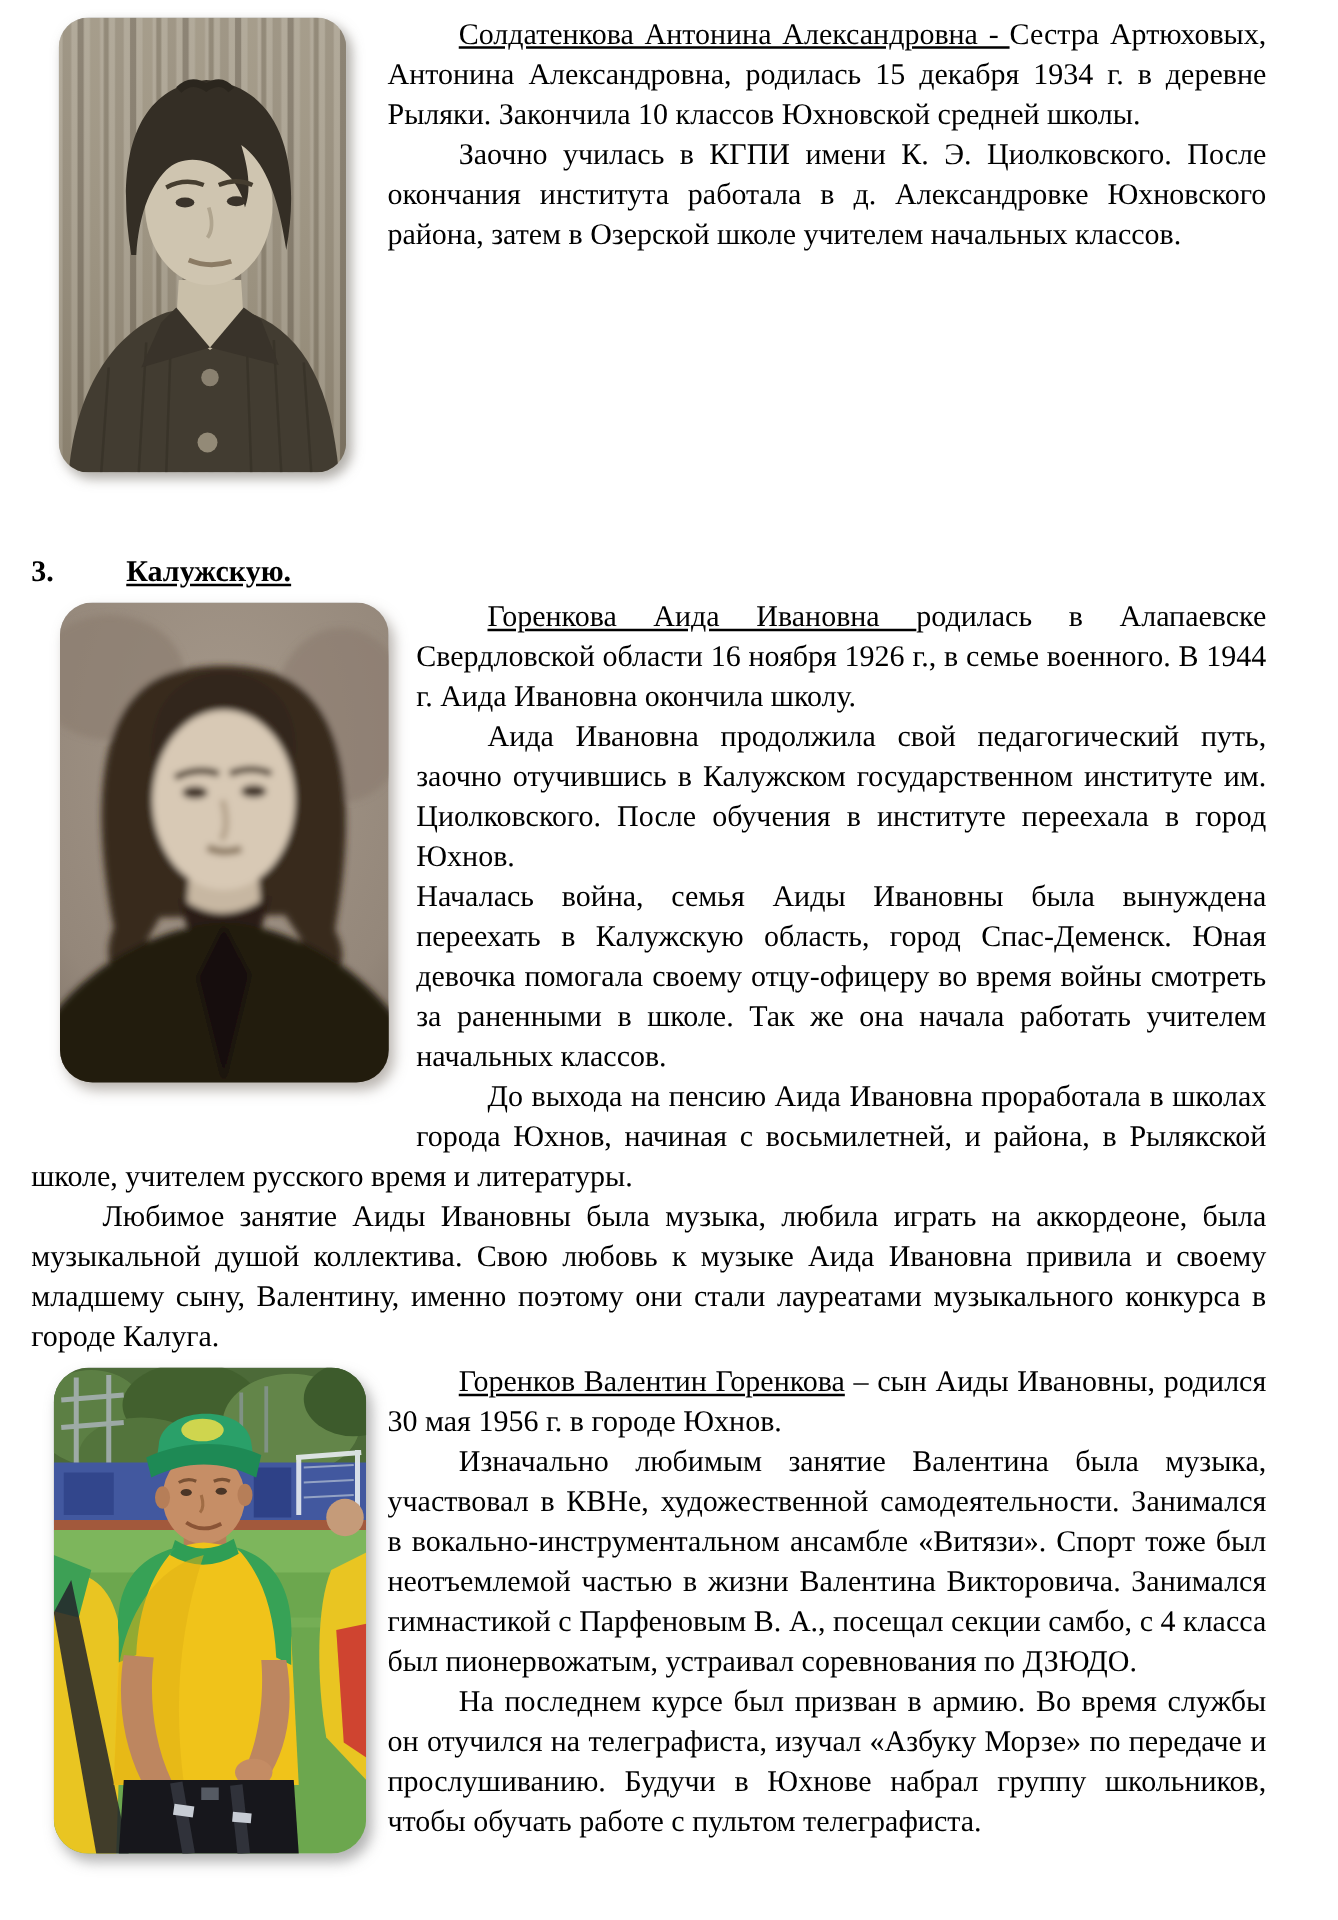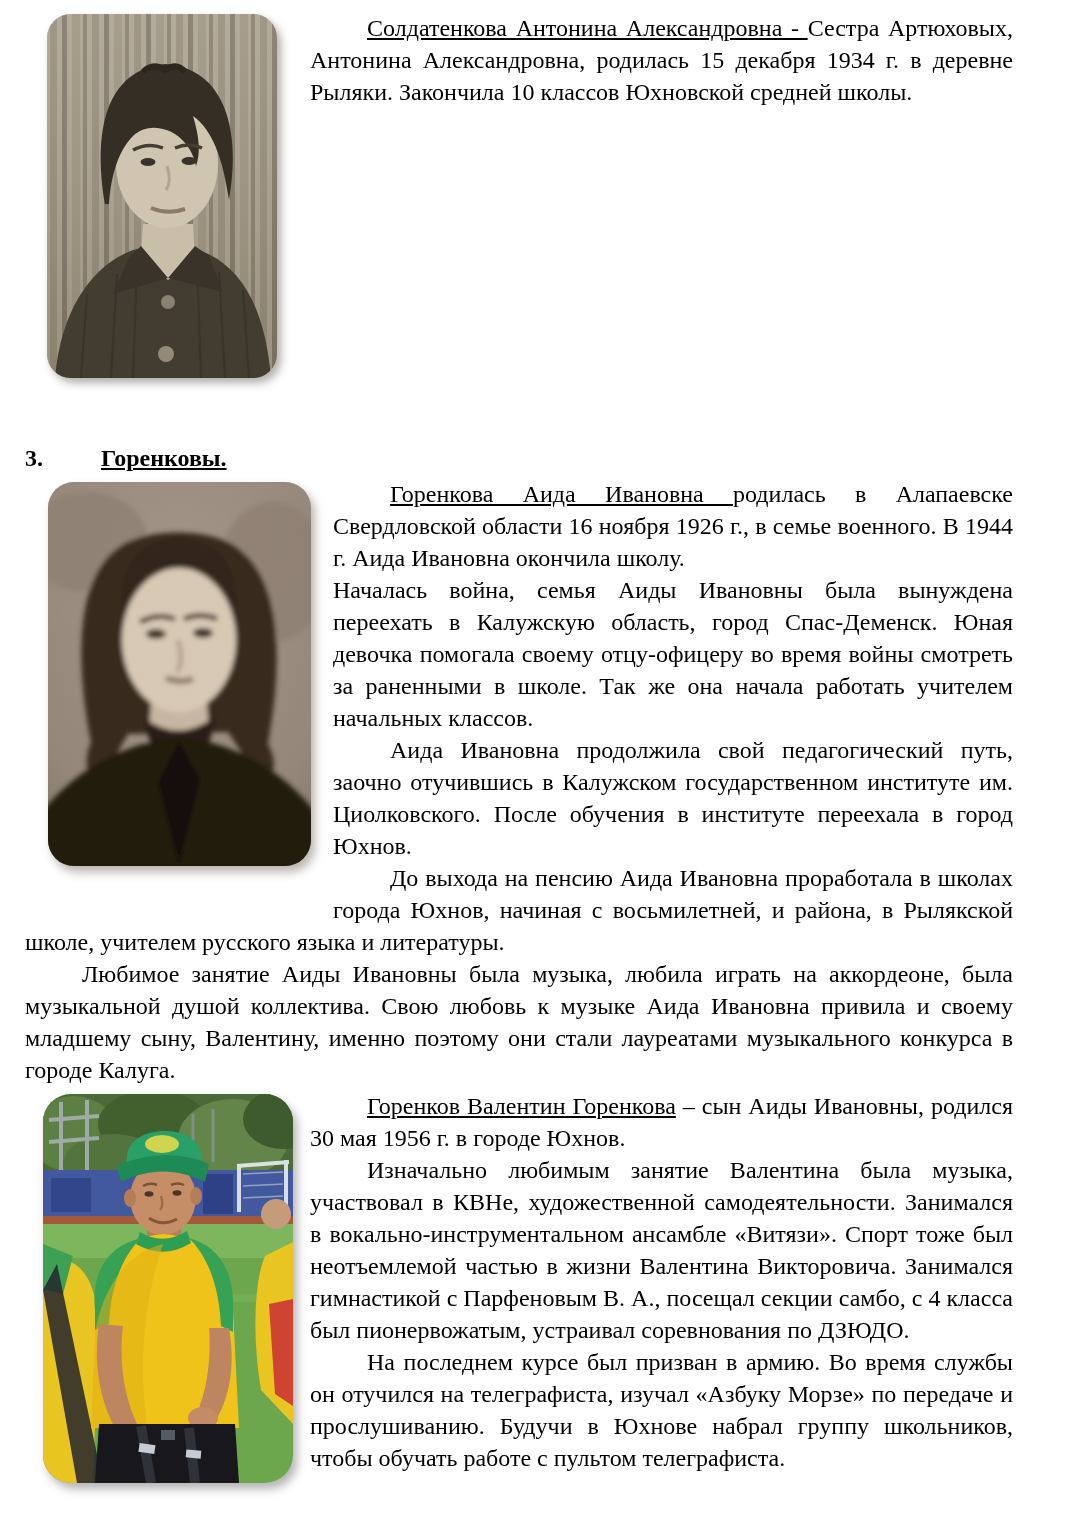--- a/index.html
+++ b/index.html
@@ -69,26 +69,27 @@
         <ellipse cx="101" cy="148" rx="7.5" ry="4" fill="#3a332a"></ellipse>
         <ellipse cx="142" cy="147" rx="7.5" ry="4" fill="#3a332a"></ellipse>
         <path d="M120,152 q5,16 -1,24" stroke="#b0a58f" stroke-width="3" fill="none"></path>
         <path d="M104,194 q17,7 34,1" stroke="#8b7b64" stroke-width="4" fill="none"></path>
         <circle cx="121" cy="288" r="7" fill="#8a8170"></circle>
         <circle cx="119" cy="340" r="8" fill="#938a77"></circle>
       </svg>
     </div>
 
     <p class="para indent"><span class="name-lead">Солдатенкова Антонина Александровна - </span><span>Сестра Артюховых, Антонина Александровна, родилась 15 декабря 1934 г. в деревне Рыляки. Закончила 10 классов Юхновской средней школы.</span></p>
+    <p class="para indent">Заочно училась в КГПИ имени К. Э. Циолковского. После окончания института работала в д. Александровке Юхновского района, затем в Озерской школе учителем начальных классов.</p>
   </section>
 
   <div class="spacer-1"></div>
 
   <h2 class="family-heading">
-    <span class="num">3.</span><span class="title">Горенковы.</span>
+    <span class="num">3.</span><span class="title">Калужскую.</span>
   </h2>
 
   <section>
     <div class="photo photo-2">
       <svg width="263" height="384" viewBox="0 0 263 384">
         <defs>
           <filter id="blr" x="-10%" y="-10%" width="120%" height="120%">
               <feGaussianBlur stdDeviation="2.6"></feGaussianBlur>
             </filter>
           <radialGradient id="bg2" cx="0.5" cy="0.3" r="0.9">
@@ -112,23 +113,23 @@
           <path d="M130,158 q6,22 -1,32" stroke="#b4a28b" stroke-width="5" fill="none"></path>
           <path d="M118,196 q13,6 27,1" stroke="#8d7a63" stroke-width="6" fill="none"></path>
           <path d="M96,236 Q131,262 168,234 L160,266 Q131,284 102,264 Z" fill="#2a1e13"></path>
           <path d="M-10,394 L-6,330 C30,284 85,258 131,256 C180,258 235,286 270,334 L270,394 Z" fill="#221a11"></path>
           <path d="M131,258 L110,300 L131,384 L152,298 Z" fill="#181107"></path>
         </g>
       </svg>
     </div>
 
     <p class="para indent"><span class="name-lead">Горенкова Аида Ивановна </span><span>родилась в Алапаевске Свердловской области 16 ноября 1926 г., в семье военного. В 1944 г. Аида Ивановна окончила школу.</span></p>
+    <p class="para indent">Аида Ивановна продолжила свой педагогический путь, заочно отучившись в Калужском государственном институте им. Циолковского. После обучения в институте переехала в город Юхнов.</p>
     <p class="para">Началась война, семья Аиды Ивановны была вынуждена переехать в Калужскую область, город Спас-Деменск. Юная девочка помогала своему отцу-офицеру во время войны смотреть за раненными в школе. Так же она начала работать учителем начальных классов.</p>
-    <p class="para indent">Аида Ивановна продолжила свой педагогический путь, заочно отучившись в Калужском государственном институте им. Циолковского. После обучения в институте переехала в город Юхнов.</p>
-    <p class="para indent">До выхода на пенсию Аида Ивановна проработала в школах города Юхнов, начиная с восьмилетней, и района, в Рылякской школе, учителем русского языка и литературы.</p>
+    <p class="para indent">До выхода на пенсию Аида Ивановна проработала в школах города Юхнов, начиная с восьмилетней, и района, в Рылякской школе, учителем русского время и литературы.</p>
     <p class="para indent">Любимое занятие Аиды Ивановны была музыка, любила играть на аккордеоне, была музыкальной душой коллектива. Свою любовь к музыке Аида Ивановна привила и своему младшему сыну, Валентину, именно поэтому они стали лауреатами музыкального конкурса в городе Калуга.</p>
   </section>
 
   <div class="spacer-2"></div>
 
   <section>
     <div class="photo photo-3">
       <svg width="250" height="389" viewBox="0 0 250 389">
         <rect width="250" height="110" fill="#4c6a38"></rect>
         <g opacity="0.9">

